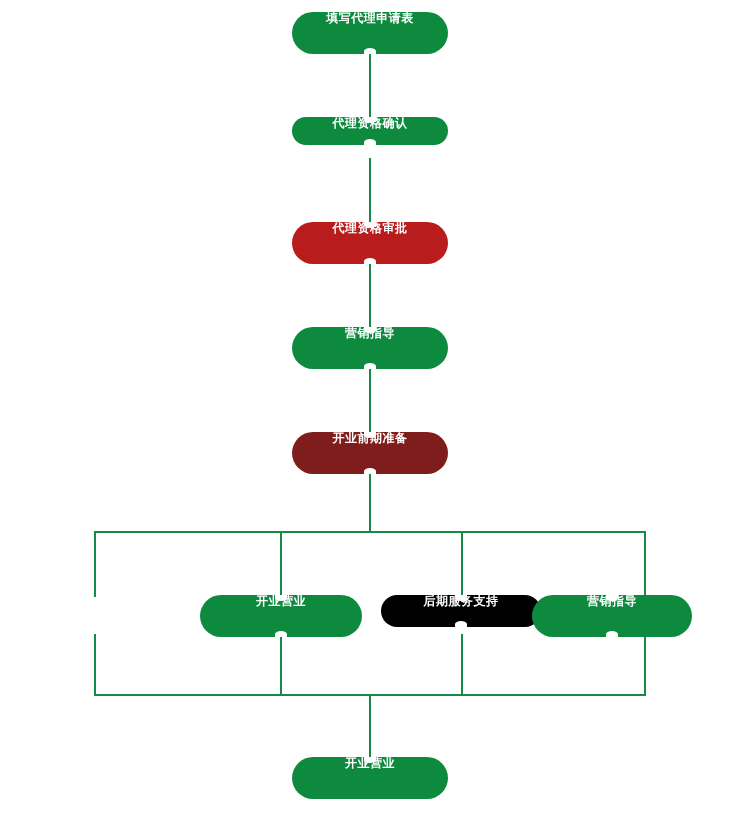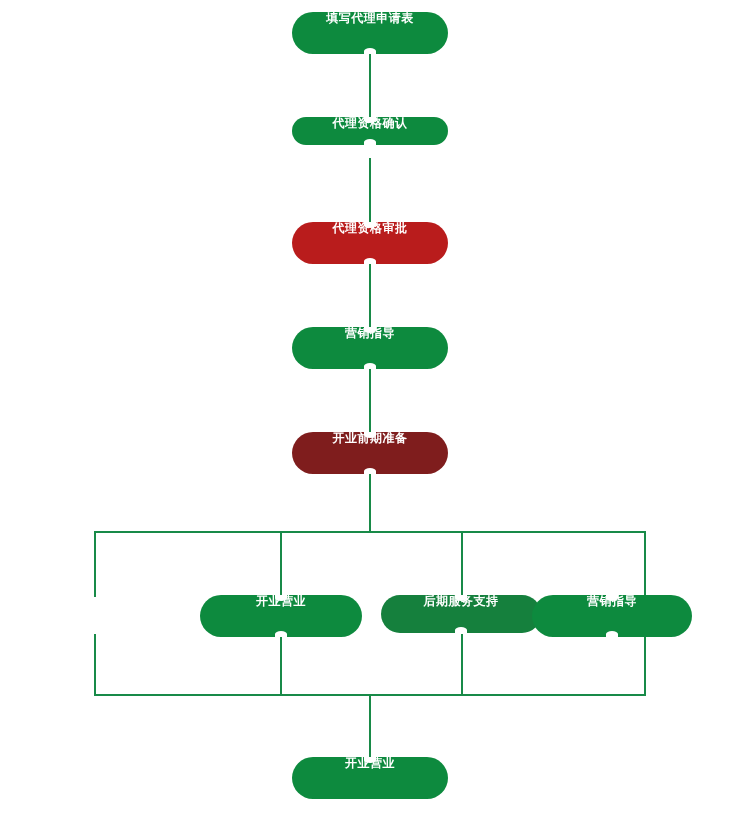--- a/index.html
+++ b/index.html
@@ -111,21 +111,21 @@
     <div class="node" style="left: 292px; top: 432px; width: 156px; height: 42px; background: #7f1d1d; color: rgb(255, 255, 255);">
       <span class="notch top"></span>
       <span class="label">开业前期准备</span>
       <span class="notch bottom"></span>
     </div>
     <div class="node" style="left: 200px; top: 595px; width: 162px; height: 42px; background: rgb(13, 138, 62); color: rgb(255, 255, 255);">
       <span class="notch top"></span>
       <span class="label">开业营业</span>
       <span class="notch bottom"></span>
     </div>
-    <div class="node" style="left: 381px; top: 595px; width: 160px; height: 38px; background: #15803d; color: rgb(255, 255, 255);">
+    <div class="node" style="left: 381px; top: 595px; width: 160px; height: 32px; background: #000000; color: rgb(255, 255, 255);">
       <span class="notch top"></span>
       <span class="label">后期服务支持</span>
       <span class="notch bottom"></span>
     </div>
     <div class="node" style="left: 532px; top: 595px; width: 160px; height: 42px; background: rgb(13, 138, 62); color: rgb(255, 255, 255);">
       <span class="notch top"></span>
       <span class="label">营销指导</span>
       <span class="notch bottom"></span>
     </div>
     <div class="node" style="left: 292px; top: 757px; width: 156px; height: 42px; background: rgb(13, 138, 62); color: #ffffff;">

